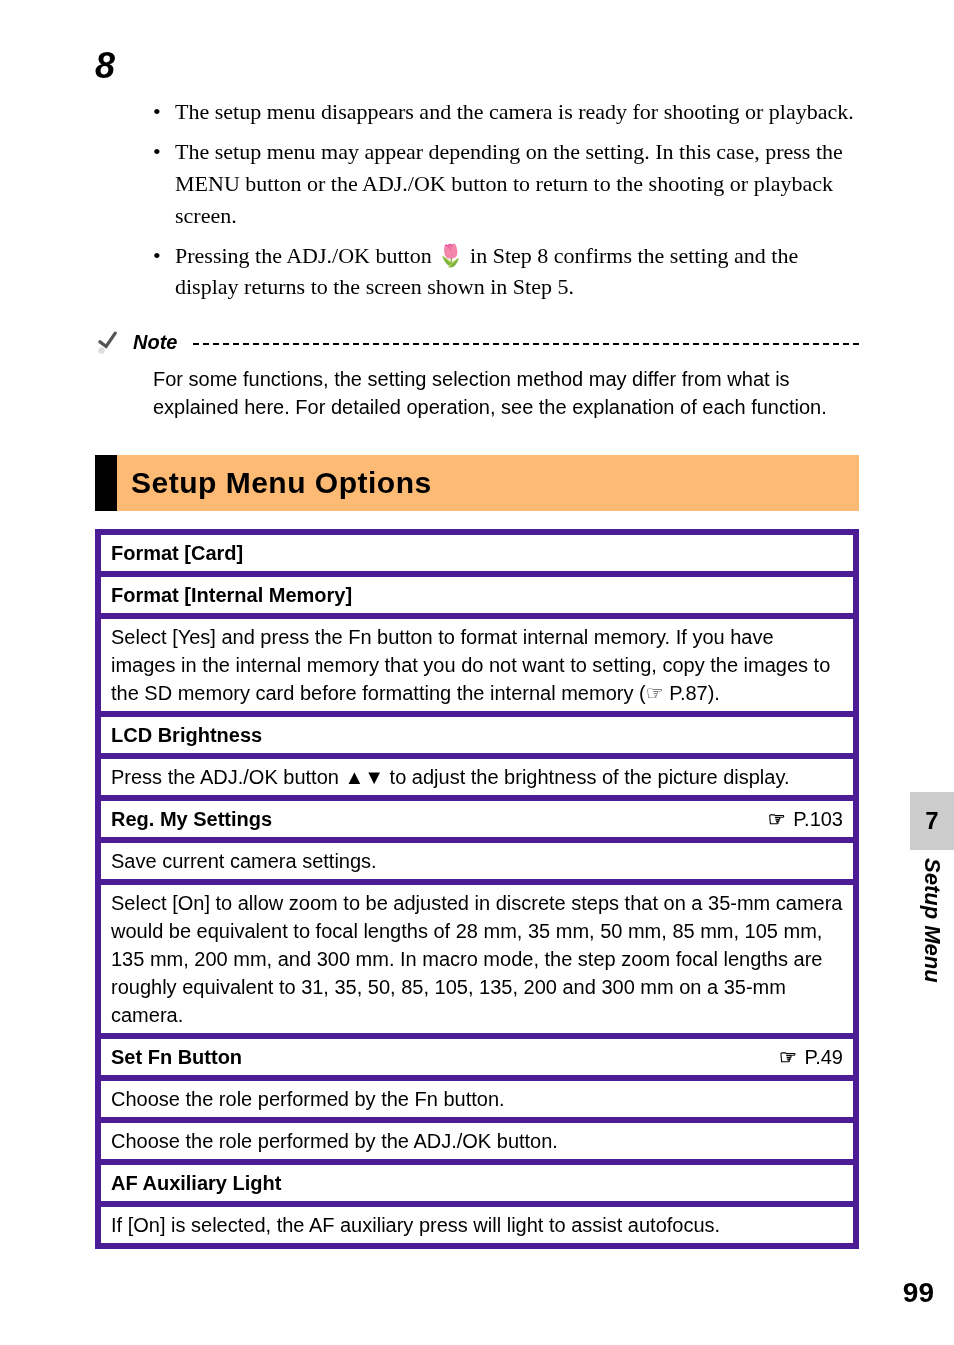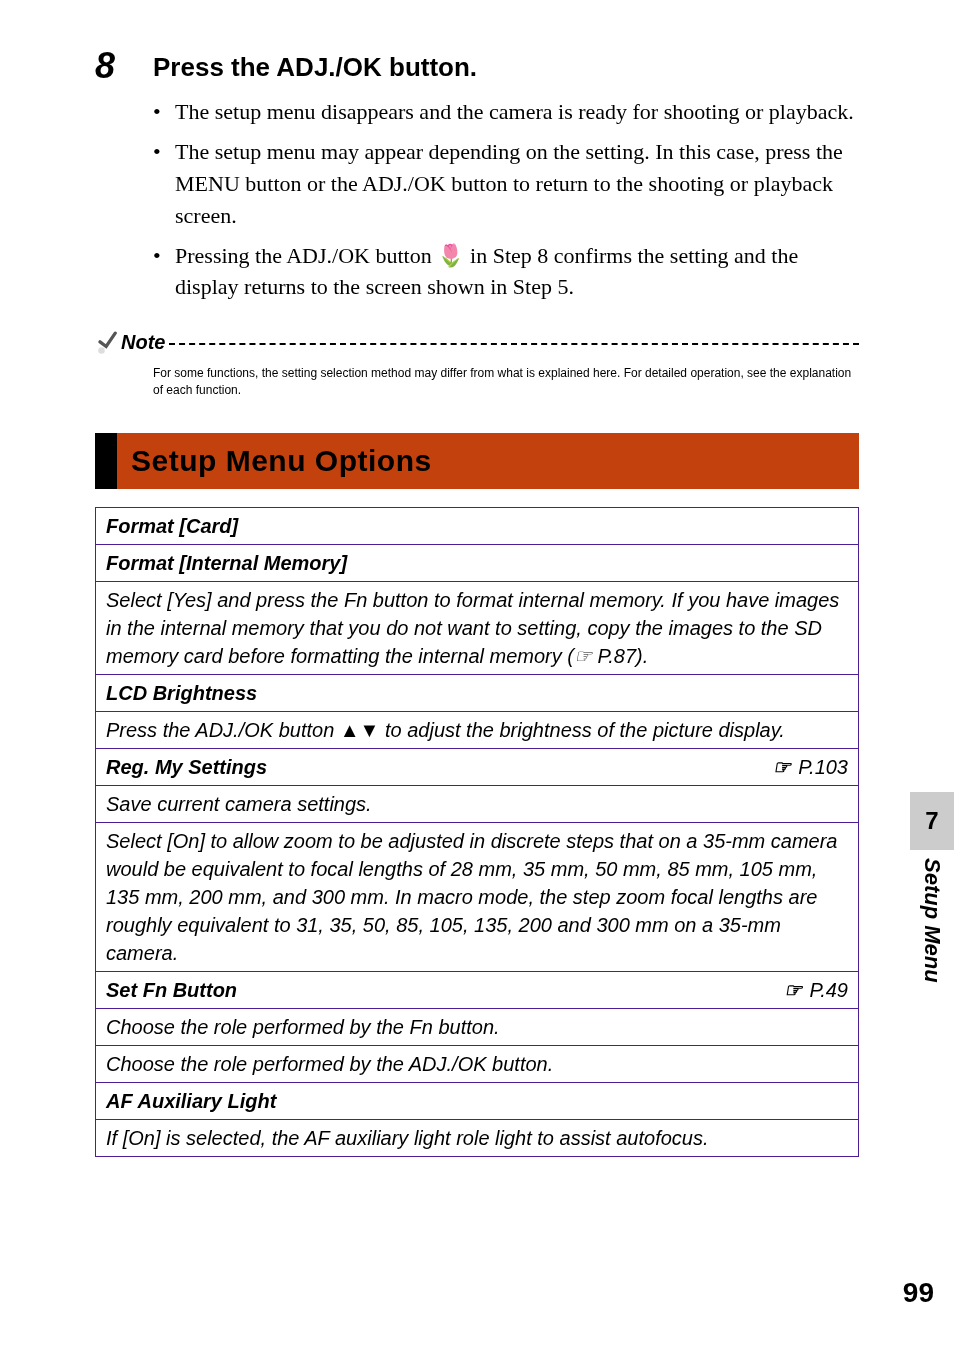--- a/index.html
+++ b/index.html
@@ -55,43 +55,44 @@
   ul.bullets > li::before {
     content: "•";
     position: absolute;
     left: 0;
     top: 0;
   }
   .note-block {
     margin-top: 28px;
     display: flex;
     align-items: flex-start;
+    gap: 12px;
   }
   .note-icon svg { width: 26px; height: 26px; display:block; }
   .note-head {
     font-weight: 700;
     font-style: italic;
     font-size: 20px;
     white-space: nowrap;
   }
   .dash-fill {
     flex: 1 1 auto;
     border-bottom: 2px dashed #000;
     height: 12px;
     margin-left: 4px;
   }
   .note-text {
     margin-left: 58px;
     margin-top: 8px;
-    font-size: 12px;
+    font-size: 20px;
     line-height: 1.4;
   }
   .section-bar {
     margin-top: 34px;
-    background: #c2410c;
+    background: #fdba74;
     display: flex;
     align-items: stretch;
     height: 56px;
   }
   .section-bar .black-tab {
     width: 22px;
     background: #000;
   }
   .section-bar .section-title {
     font-size: 30px;
@@ -100,25 +101,24 @@
     align-self: center;
     letter-spacing: 0.5px;
   }
   table.opts {
     width: 100%;
     border-collapse: collapse;
     margin-top: 18px;
     font-size: 20px;
   }
   table.opts td {
-    border: 1px solid #4c1d95;
+    border: 6px solid #4c1d95;
     padding: 4px 10px;
     vertical-align: top;
     line-height: 1.4;
-    font-style: italic;
   }
   table.opts tr.head td {
     font-weight: 700;
   }
   .ref {
     float: right;
     white-space: nowrap;
     font-weight: 400;
     text-align: right;
   }
@@ -159,21 +159,20 @@
     margin-top: 44px;
   }
 </style>
 </head>
 <body>
 
 <div class="page">
 
   <div class="step-row">
     <div class="step-num">8</div>
-    <div class="step-title">Press the ADJ./OK button.</div>
   </div>
 
   <div class="step-body">
     <ul class="bullets">
       <li>The setup menu disappears and the camera is ready for shooting or playback.</li>
       <li>The setup menu may appear depending on the setting. In this case, press the MENU button or the ADJ./OK button to return to the shooting or playback screen.</li>
       <li>Pressing the ADJ./OK button 🌷 in Step 8 confirms the setting and the display returns to the screen shown in Step 5.</li>
     </ul>
   </div>
 
@@ -226,21 +225,21 @@
         <tr>
           <td>Choose the role performed by the Fn button.</td>
         </tr>
         <tr>
           <td>Choose the role performed by the ADJ./OK button.</td>
         </tr>
         <tr class="head">
           <td>AF Auxiliary Light</td>
         </tr>
         <tr>
-          <td>If [On] is selected, the AF auxiliary light role light to assist autofocus.</td>
+          <td>If [On] is selected, the AF auxiliary press will light to assist autofocus.</td>
         </tr>
       </tbody>
   </table>
 
   <div class="side-tab">
     <div class="tab-num">7</div>
     <div class="tab-label">Setup Menu</div>
   </div>
 
   <div class="page-num">99</div>

